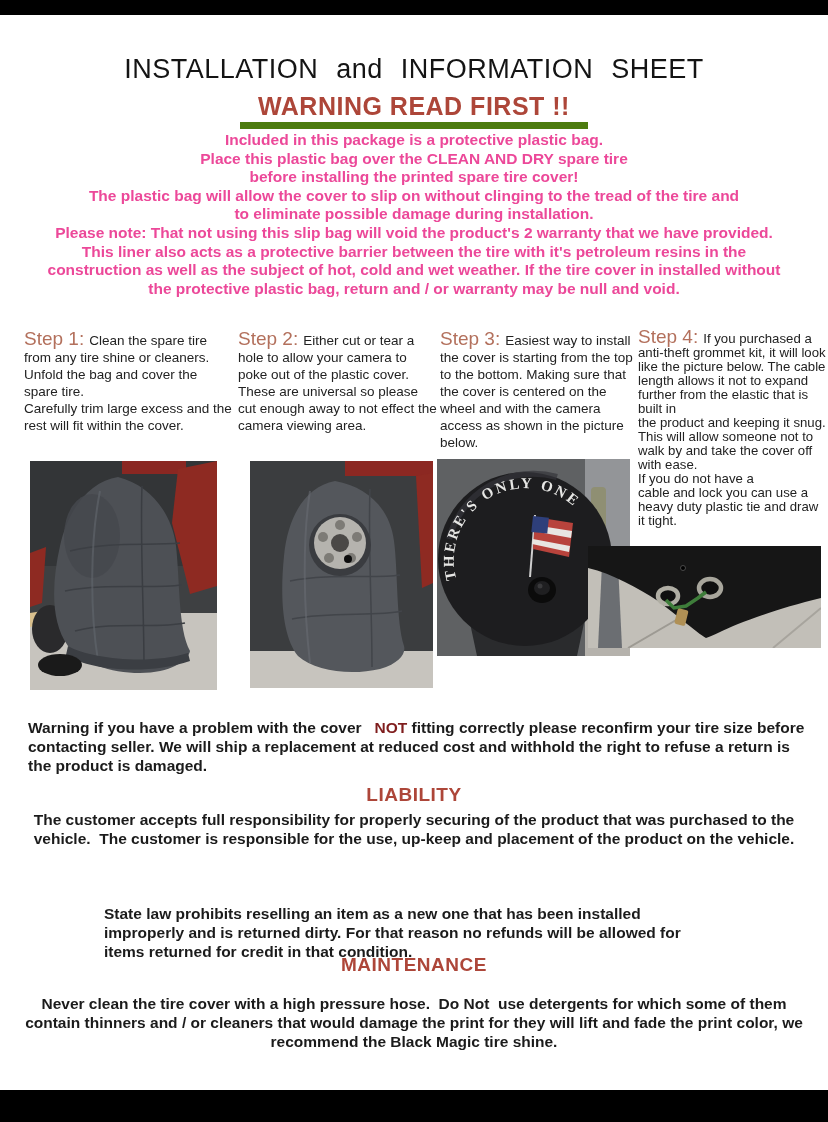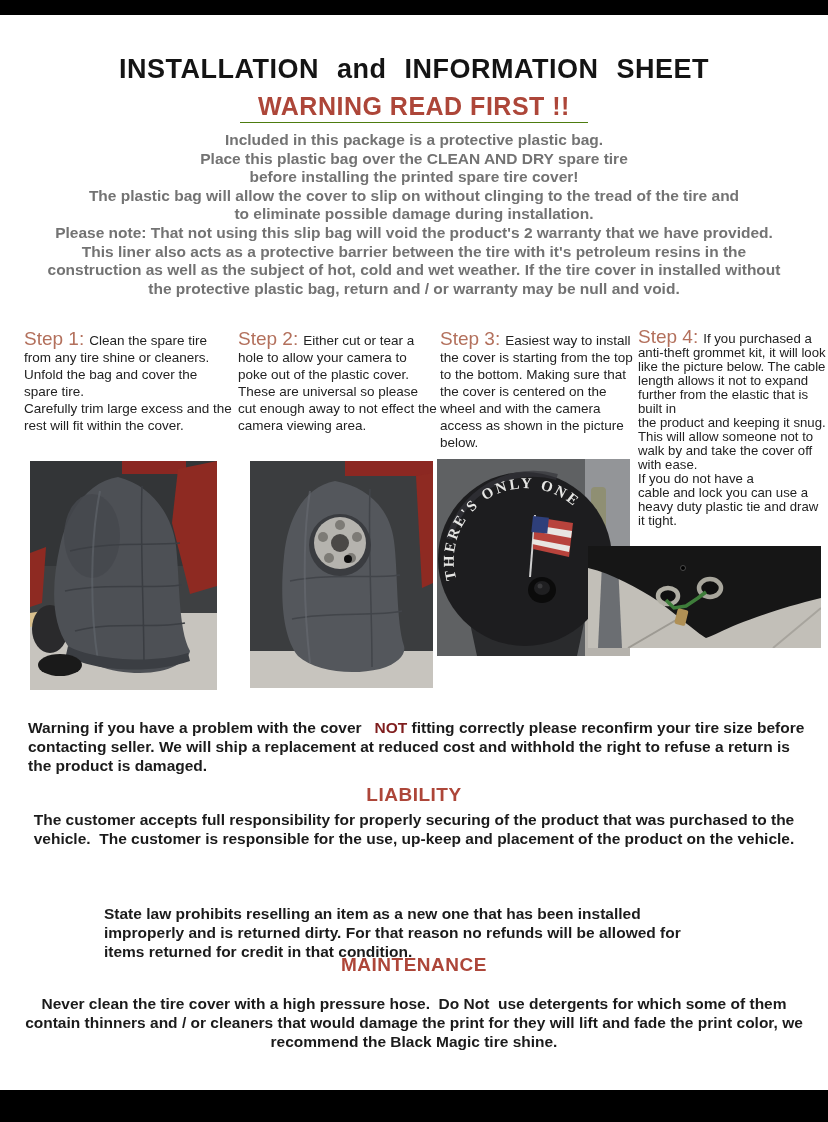--- a/index.html
+++ b/index.html
@@ -3,27 +3,27 @@
 <meta charset="utf-8">
 <style>
   html,body{margin:0;padding:0;}
   body{font-family:"Liberation Sans",sans-serif;background:#ffffff;}
   .sheet{position:relative;width:828px;height:1122px;background:#ffffff;overflow:hidden;}
   .bar{position:absolute;left:0;width:828px;background:#000000;}
   .bar.top{top:0;height:15px;}
   .bar.bottom{top:1090px;height:32px;}
 
   .doc-title{position:absolute;top:54px;left:0;width:828px;text-align:center;
-    font-size:27px;font-weight:bold;color:#141414;word-spacing:10px;letter-spacing:.5px;}
+    font-size:27px;font-weight:normal;color:#141414;word-spacing:10px;letter-spacing:.5px;}
   .warn-head-wrap{position:absolute;top:92px;left:0;width:828px;text-align:center;}
   .warn-head{display:inline-block;font-size:25px;font-weight:bold;color:#ad4639;
-    border-bottom:1px solid #4d7c0f;padding:0 18px 1px 18px;letter-spacing:.5px;}
+    border-bottom:7px solid #4d7c0f;padding:0 18px 1px 18px;letter-spacing:.5px;}
 
   .intro{position:absolute;top:131px;left:10px;width:808px;text-align:center;
-    font-size:15.5px;font-weight:bold;color:#737373;line-height:18.6px;}
+    font-size:15.5px;font-weight:bold;color:#ec4899;line-height:18.6px;}
 
   .step{position:absolute;top:330px;font-size:13.5px;color:#222;line-height:17px;}
   .step .step-label{font-size:19px;font-weight:400;color:#b3705c;margin-right:5px;}
   .step .step-text{white-space:pre-line;}
   .step1{left:24px;width:208px;}
   .step2{left:238px;width:200px;}
   .step3{left:440px;width:198px;}
   .step4{left:638px;width:188px;font-size:13.2px;line-height:14px;}
 
   .photo{position:absolute;display:block;}

